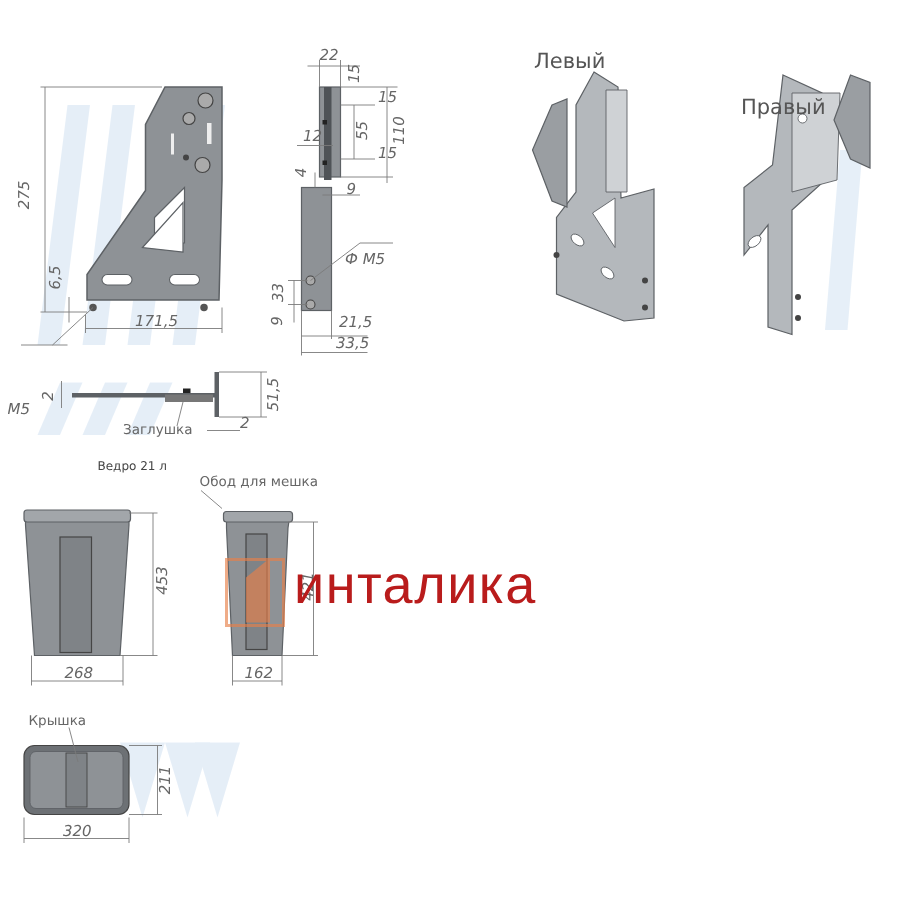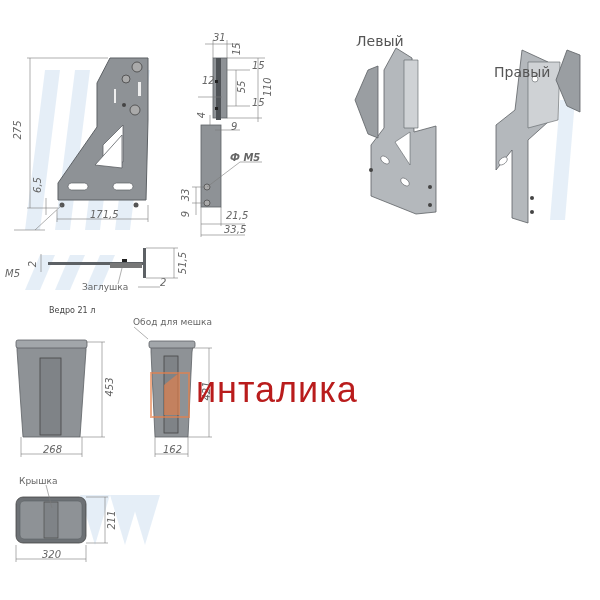--- a/index.html
+++ b/index.html
@@ -178,44 +178,44 @@
     <line x1="16" y1="559" x2="86" y2="559"></line>
     <line x1="52" y1="508" x2="46" y2="485"></line>
   </g>
 </svg>
 
 <div class="dim v" style="left:8px;top:125px;">275</div>
 <div class="dim v" style="left:30px;top:180px;">6,5</div>
 <div class="dim" style="left:5px;top:221px;margin-top:48px;">M5</div>
 <div class="dim" style="left:90px;top:210px;text-align:right;">171,5</div>
 
-<div class="dim" style="left:213px;top:33px;">31</div>
+<div class="dim" style="left:213px;top:33px;">22</div>
 <div class="dim v" style="left:231px;top:44px;">15</div>
 <div class="dim" style="left:252px;top:61px;">15</div>
 <div class="dim v" style="left:236px;top:82px;">55</div>
 <div class="dim v" style="left:258px;top:82px;">110</div>
 <div class="dim" style="left:252px;top:98px;">15</div>
-<div class="dim" style="left:202px;top:76px;">12</div>
+<div class="dim" style="left:202px;top:87px;">12</div>
 <div class="dim v" style="left:199px;top:110px;">4</div>
 <div class="dim" style="left:231px;top:122px;">9</div>
-<div class="dim" style="left:230px;top:153px;font-weight:bold;">Ф M5</div>
+<div class="dim" style="left:230px;top:169px;">Ф M5</div>
 <div class="dim v" style="left:180px;top:190px;">33</div>
 <div class="dim v" style="left:183px;top:209px;">9</div>
 <div class="dim" style="left:226px;top:211px;">21,5</div>
 <div class="dim" style="left:224px;top:225px;">33,5</div>
 
 <div class="dim v" style="left:30px;top:259px;">2</div>
 <div class="dim v" style="left:172px;top:258px;">51,5</div>
 <div class="dim" style="left:160px;top:278px;">2</div>
 <div class="note" style="left:82px;top:282px;">Заглушка</div>
 
 <div class="lbl" style="left:356px;top:33px;">Левый</div>
 <div class="lbl" style="left:494px;top:33px;margin-top:31px;">Правый</div>
 
-<div class="section-title" style="left:4px;top:306px;padding-left:45px;">Ведро 21 л</div>
+<div class="section-title" style="left:20px;top:306px;padding-left:45px;">Ведро 21 л</div>
 <div class="note" style="left:133px;top:317px;">Обод для мешка</div>
 <div class="dim v" style="left:100px;top:382px;">453</div>
 <div class="dim" style="left:43px;top:445px;">268</div>
 <div class="dim v" style="left:197px;top:386px;">421</div>
 <div class="dim" style="left:163px;top:445px;text-align:center;">162</div>
 <div class="note" style="left:19px;top:476px;">Крышка</div>
 <div class="dim v" style="left:102px;top:515px;">211</div>
 <div class="dim" style="left:42px;top:550px;">320</div>
 
 <div class="brand">инталика</div>

